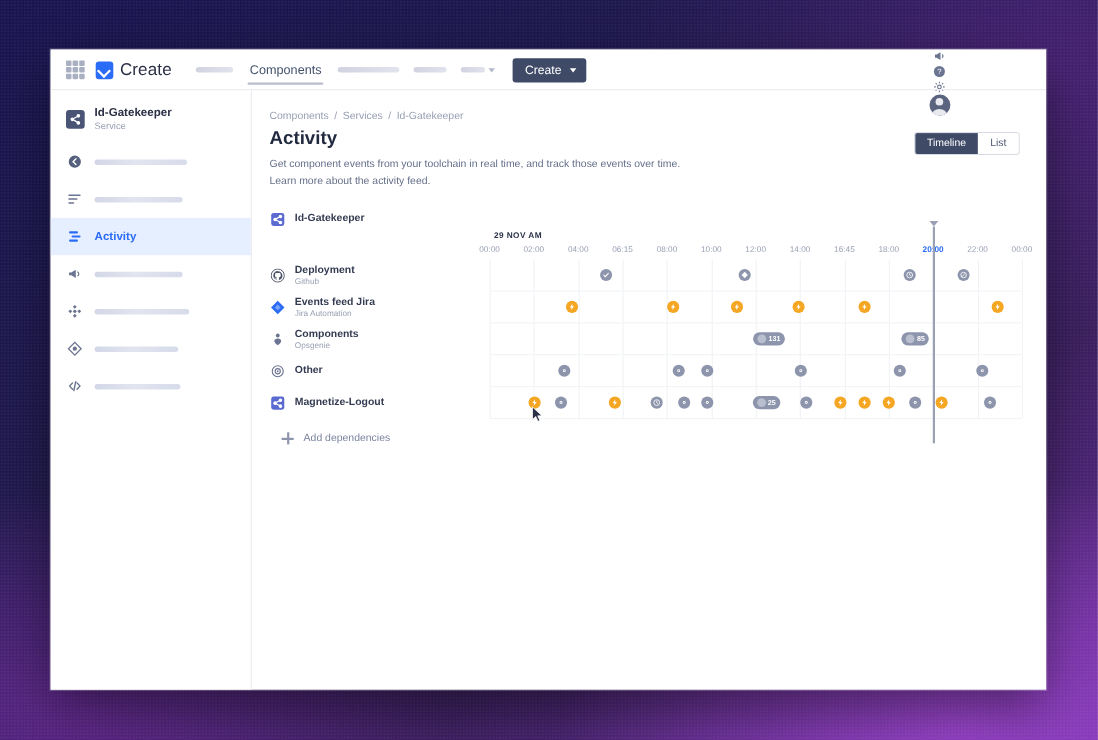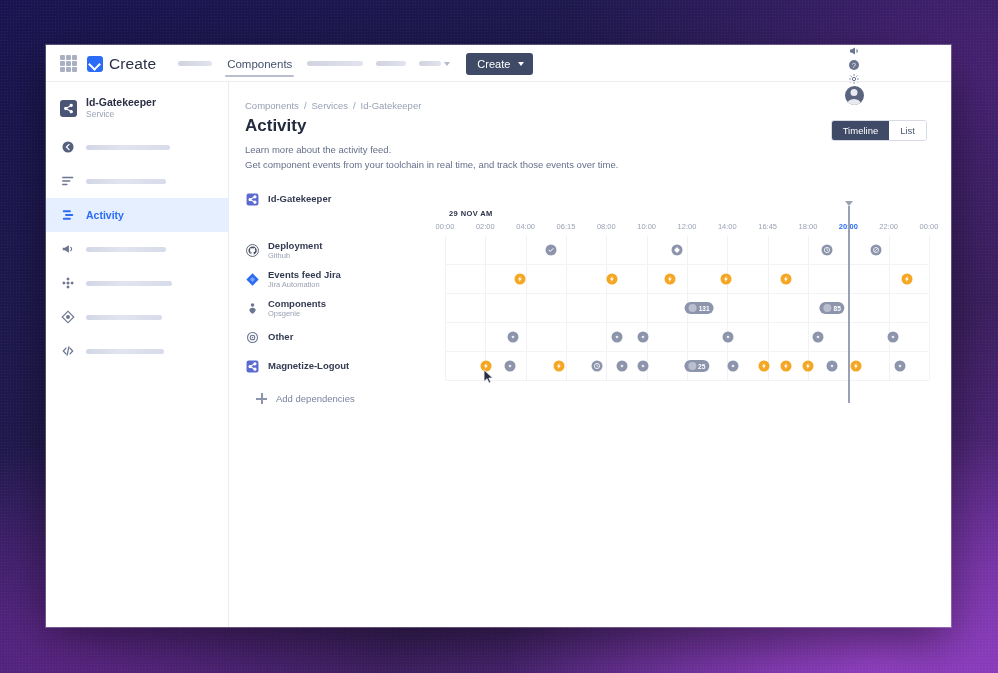--- a/index.html
+++ b/index.html
@@ -260,22 +260,22 @@
     <div class="main">
       <div class="crumbs">
         <a>Components</a>
           <span>/</span>
         <a>Services</a>
           <span>/</span>
         <a>Id-Gatekeeper</a>
       </div>
       <h1 class="pagetitle">Activity</h1>
       <div class="pagedesc">
+        <div>Get component events from your toolchain in real time, and track those events over time.</div>
         <div>Learn more about the activity feed.</div>
-        <div>Get component events from your toolchain in real time, and track those events over time.</div>
       </div>
 
       <div class="toggle">
         <div class="sel">Timeline</div>
         <div>List</div>
       </div>
 
       <div class="tl">
 
         <div class="tl-row" style="height:22px">

